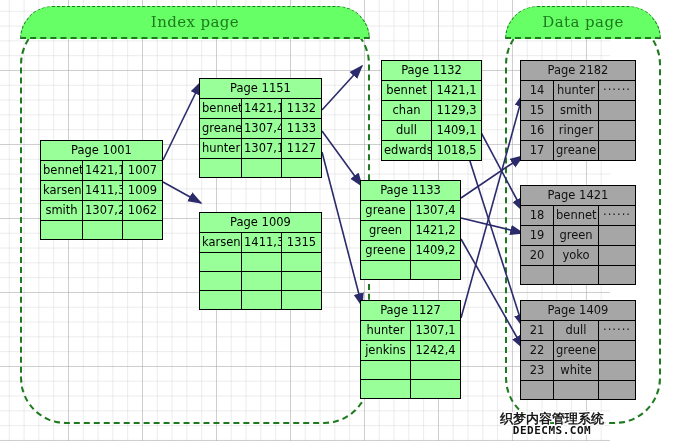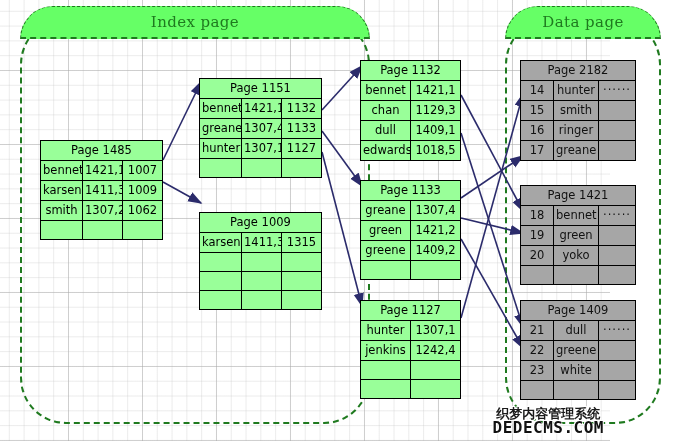--- a/index.html
+++ b/index.html
@@ -78,21 +78,21 @@
     text-align:center;line-height:1.05;
   }
   #wm .cn{
     font-family:"DejaVu Sans", sans-serif;
     font-size:13px;font-weight:bold;color:#1a1a1a;
     letter-spacing:0px;
     text-shadow:1px 1px 0 #ffffff,-1px -1px 0 #ffffff,1px -1px 0 #ffffff,-1px 1px 0 #ffffff;
   }
   #wm .en{
     font-family:"DejaVu Sans Mono", monospace;
-    font-size:16px;font-weight:bold;color:#111;
+    font-size:11px;font-weight:bold;color:#111;
     letter-spacing:.5px;
     text-shadow:1px 1px 0 #ffffff,-1px -1px 0 #ffffff;
   }
 </style>
 </head>
 <body>
 
 <div id="canvas">
 
   <div class="zone" style="left:20px;top:18px;width:350px;height:406px;"></div>
@@ -140,21 +140,21 @@
   <div class="index">
 
     <table class="tbl" style="left:40px;top:140px;width:122px;">
       <colgroup>
           <col style="width:42px">
           <col style="width:40px">
           <col style="width:40px">
         </colgroup>
       <tbody>
         <tr>
-          <td class="hdr" colspan="3">Page 1485</td>
+          <td class="hdr" colspan="3">Page 1001</td>
         </tr>
         <tr>
           <td>bennet</td>
           <td>1421,1</td>
           <td>1007</td>
         </tr>
         <tr>
           <td>karsen</td>
           <td>1411,3</td>
           <td>1009</td>
@@ -231,21 +231,21 @@
           <td class="empty"></td>
         </tr>
         <tr>
           <td class="empty"></td>
           <td class="empty"></td>
           <td class="empty"></td>
         </tr>
       </tbody>
     </table>
 
-    <table class="tbl" style="left:360px;top:60px;width:100px;padding-left:7px;">
+    <table class="tbl" style="left:381px;top:60px;width:100px;padding-left:7px;">
       <colgroup>
           <col style="width:50px">
           <col style="width:50px">
         </colgroup>
       <tbody>
         <tr>
           <td class="hdr" colspan="2">Page 1132</td>
         </tr>
         <tr>
           <td>bennet</td>

